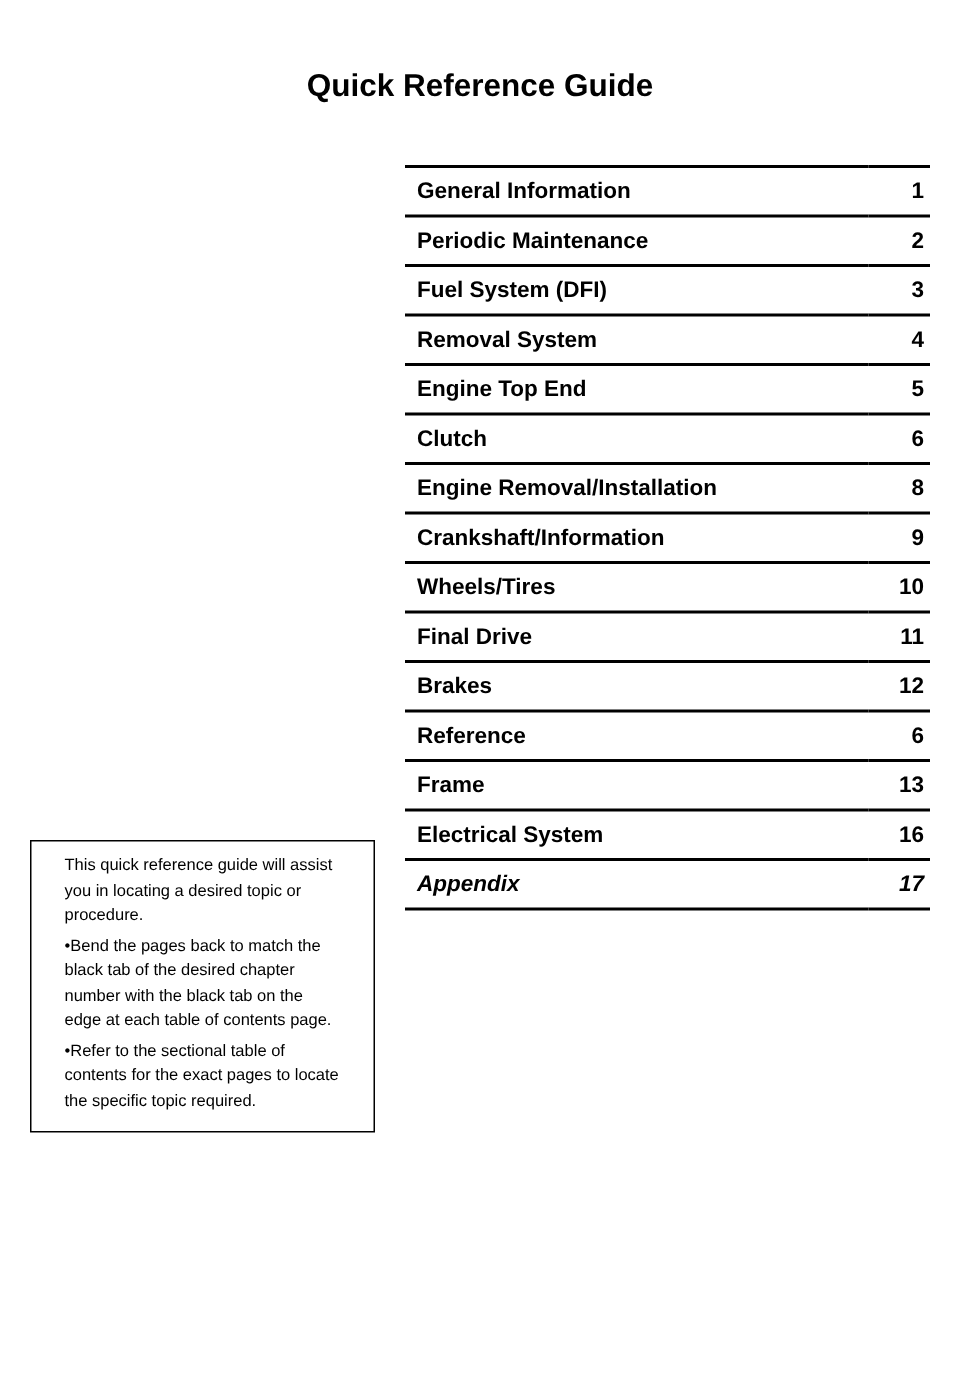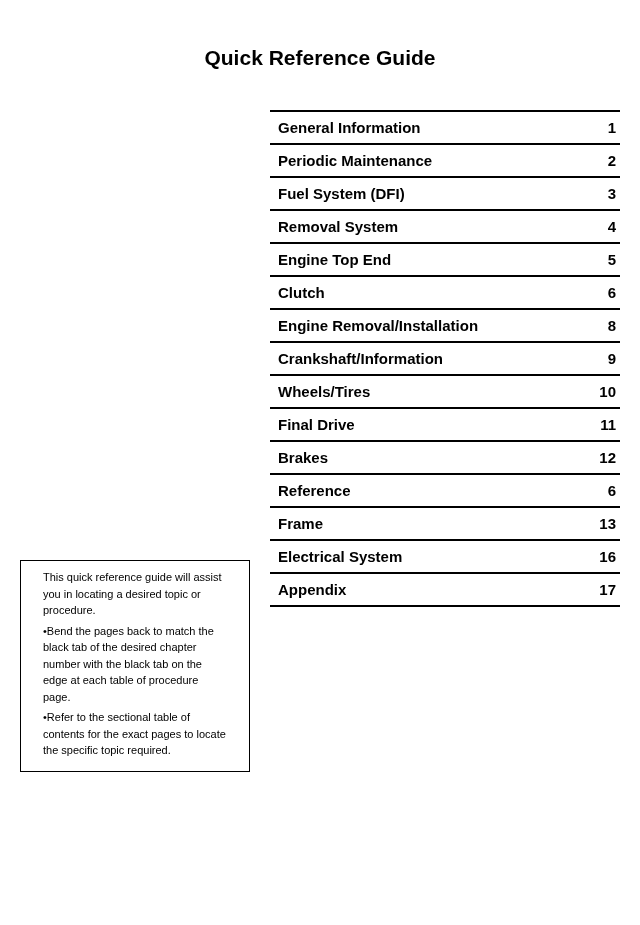--- a/index.html
+++ b/index.html
@@ -54,20 +54,21 @@
       width: 100%;
     }
 
     .toc-table tr {
       border-top: 2px solid #000;
       border-bottom: 1px solid #999;
     }
 
     .toc-table tr:last-child {
       border-bottom: 2px solid #000;
+      font-style: italic;
     }
 
     .toc-table td {
       padding: 7px 8px;
       font-size: 15px;
       font-weight: bold;
     }
 
     .toc-table td.chapter-label {
       text-align: left;
@@ -88,21 +89,21 @@
 </head>
 <body>
 
 <div class="page-title">Quick Reference Guide</div>
 
 <div class="content-area">
 
   <div class="left-panel">
     <div class="note-box">
       <p>This quick reference guide will assist you in locating a desired topic or procedure.</p>
-      <p>•Bend the pages back to match the black tab of the desired chapter number with the black tab on the edge at each table of procedure page.</p>
+      <p>•Bend the pages back to match the black tab of the desired chapter number with the black tab on the edge at each table of contents page.</p>
       <p>•Refer to the sectional table of contents for the exact pages to locate the specific topic required.</p>
     </div>
   </div>
 
   <div class="right-panel">
     <table class="toc-table">
       <tbody id="toc-body">
       <tr>
             <td class="chapter-label">General Information</td>
             <td class="chapter-num">1</td>

